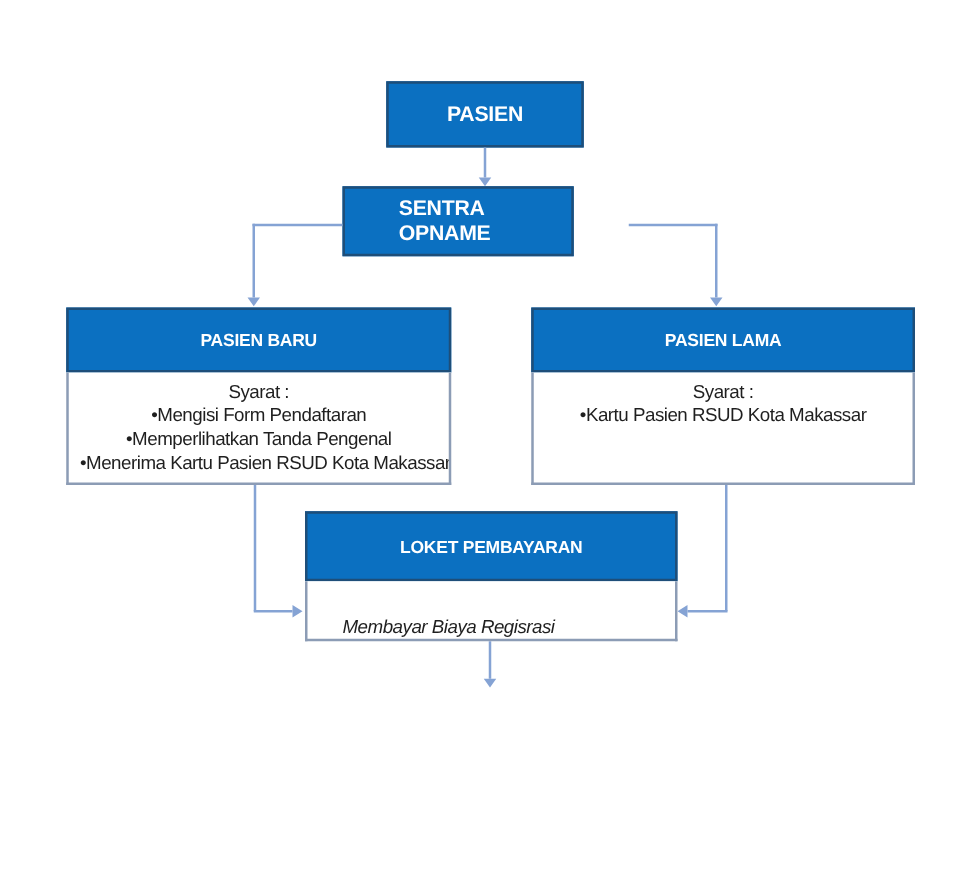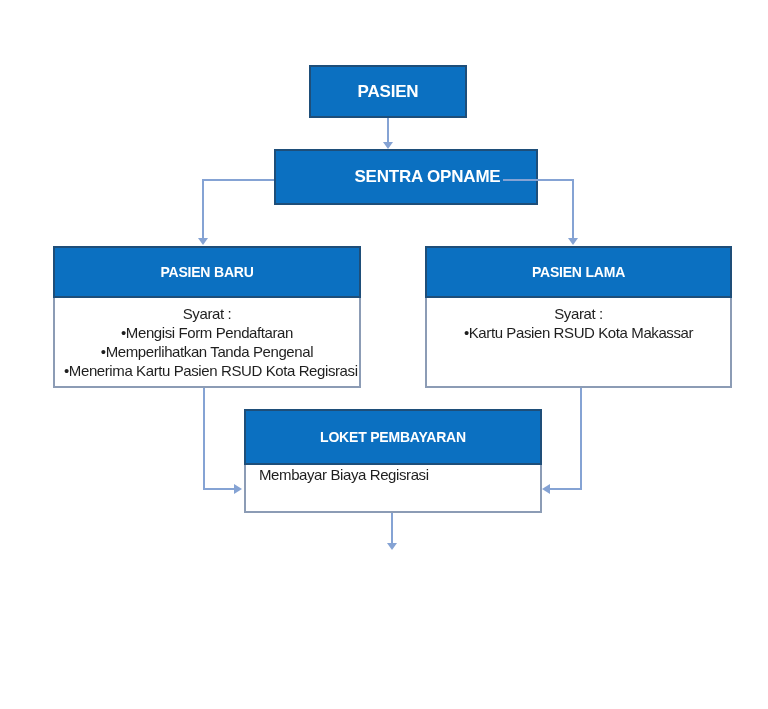--- a/index.html
+++ b/index.html
@@ -96,41 +96,41 @@
 
 <div class="canvas">
 
   <div class="node blue-box" style="left:309px; top:65px; width:158px; height:53px;">
     <span>PASIEN</span>
   </div>
 
   <div class="line" style="left:387px; top:118px; width:2px; height:24px;"></div>
   <div class="ah ah-down" style="left:383px; top:142px;"></div>
 
-  <div class="node blue-box" style="left:274px; top:149px; width:264px; height:56px;padding-left:43px;">
+  <div class="node blue-box" style="left:274px; top:149px; width:185px; height:56px;padding-left:43px;">
     <span>SENTRA OPNAME</span>
   </div>
 
   <div class="line" style="left:202px; top:179px; width:72px; height:2px;"></div>
   <div class="line" style="left:202px; top:179px; width:2px; height:59px;"></div>
   <div class="ah ah-down" style="left:198px; top:238px;"></div>
 
   <div class="line" style="left:503px; top:179px; width:71px; height:2px;"></div>
   <div class="line" style="left:572px; top:179px; width:2px; height:59px;"></div>
   <div class="ah ah-down" style="left:568px; top:238px;"></div>
 
   <div class="group" style="left:53px; top:246px; width:308px;">
     <div class="hdr">
       <span>PASIEN BARU</span>
     </div>
     <div class="bdy bdy-pad" style="height:90px;">
       <div>Syarat :</div>
       <div>•Mengisi Form Pendaftaran</div>
       <div>•Memperlihatkan Tanda Pengenal</div>
-      <div>•Menerima Kartu Pasien RSUD Kota Regisrasi</div>
+      <div>•Menerima Kartu Pasien RSUD Kota Makassar</div>
     </div>
   </div>
 
   <div class="group" style="left:425px; top:246px; width:307px;">
     <div class="hdr">
       <span>PASIEN LAMA</span>
     </div>
     <div class="bdy bdy-pad" style="height:90px;">
       <div>Syarat :</div>
       <div>•Kartu Pasien RSUD Kota Makassar</div>
@@ -142,21 +142,21 @@
   <div class="ah ah-right" style="left:234px; top:484px;"></div>
 
   <div class="line" style="left:580px; top:388px; width:2px; height:101px;"></div>
   <div class="line" style="left:550px; top:488px; width:32px; height:2px;"></div>
   <div class="ah ah-left" style="left:542px; top:484px;"></div>
 
   <div class="group" style="left:244px; top:409px; width:298px;">
     <div class="hdr" style="height:56px;">
       <span>LOKET PEMBAYARAN</span>
     </div>
-    <div class="bdy" style="height:48px; display:flex; align-items:flex-start; padding-left:13px;">
+    <div class="bdy" style="height:48px; display:flex; align-items:flex-end; padding-left:28px;font-style:italic;">
       <span>Membayar Biaya Regisrasi</span>
     </div>
   </div>
 
   <div class="line" style="left:391px; top:513px; width:2px; height:30px;"></div>
   <div class="ah ah-down" style="left:387px; top:543px;"></div>
 
 
 </div>
 

